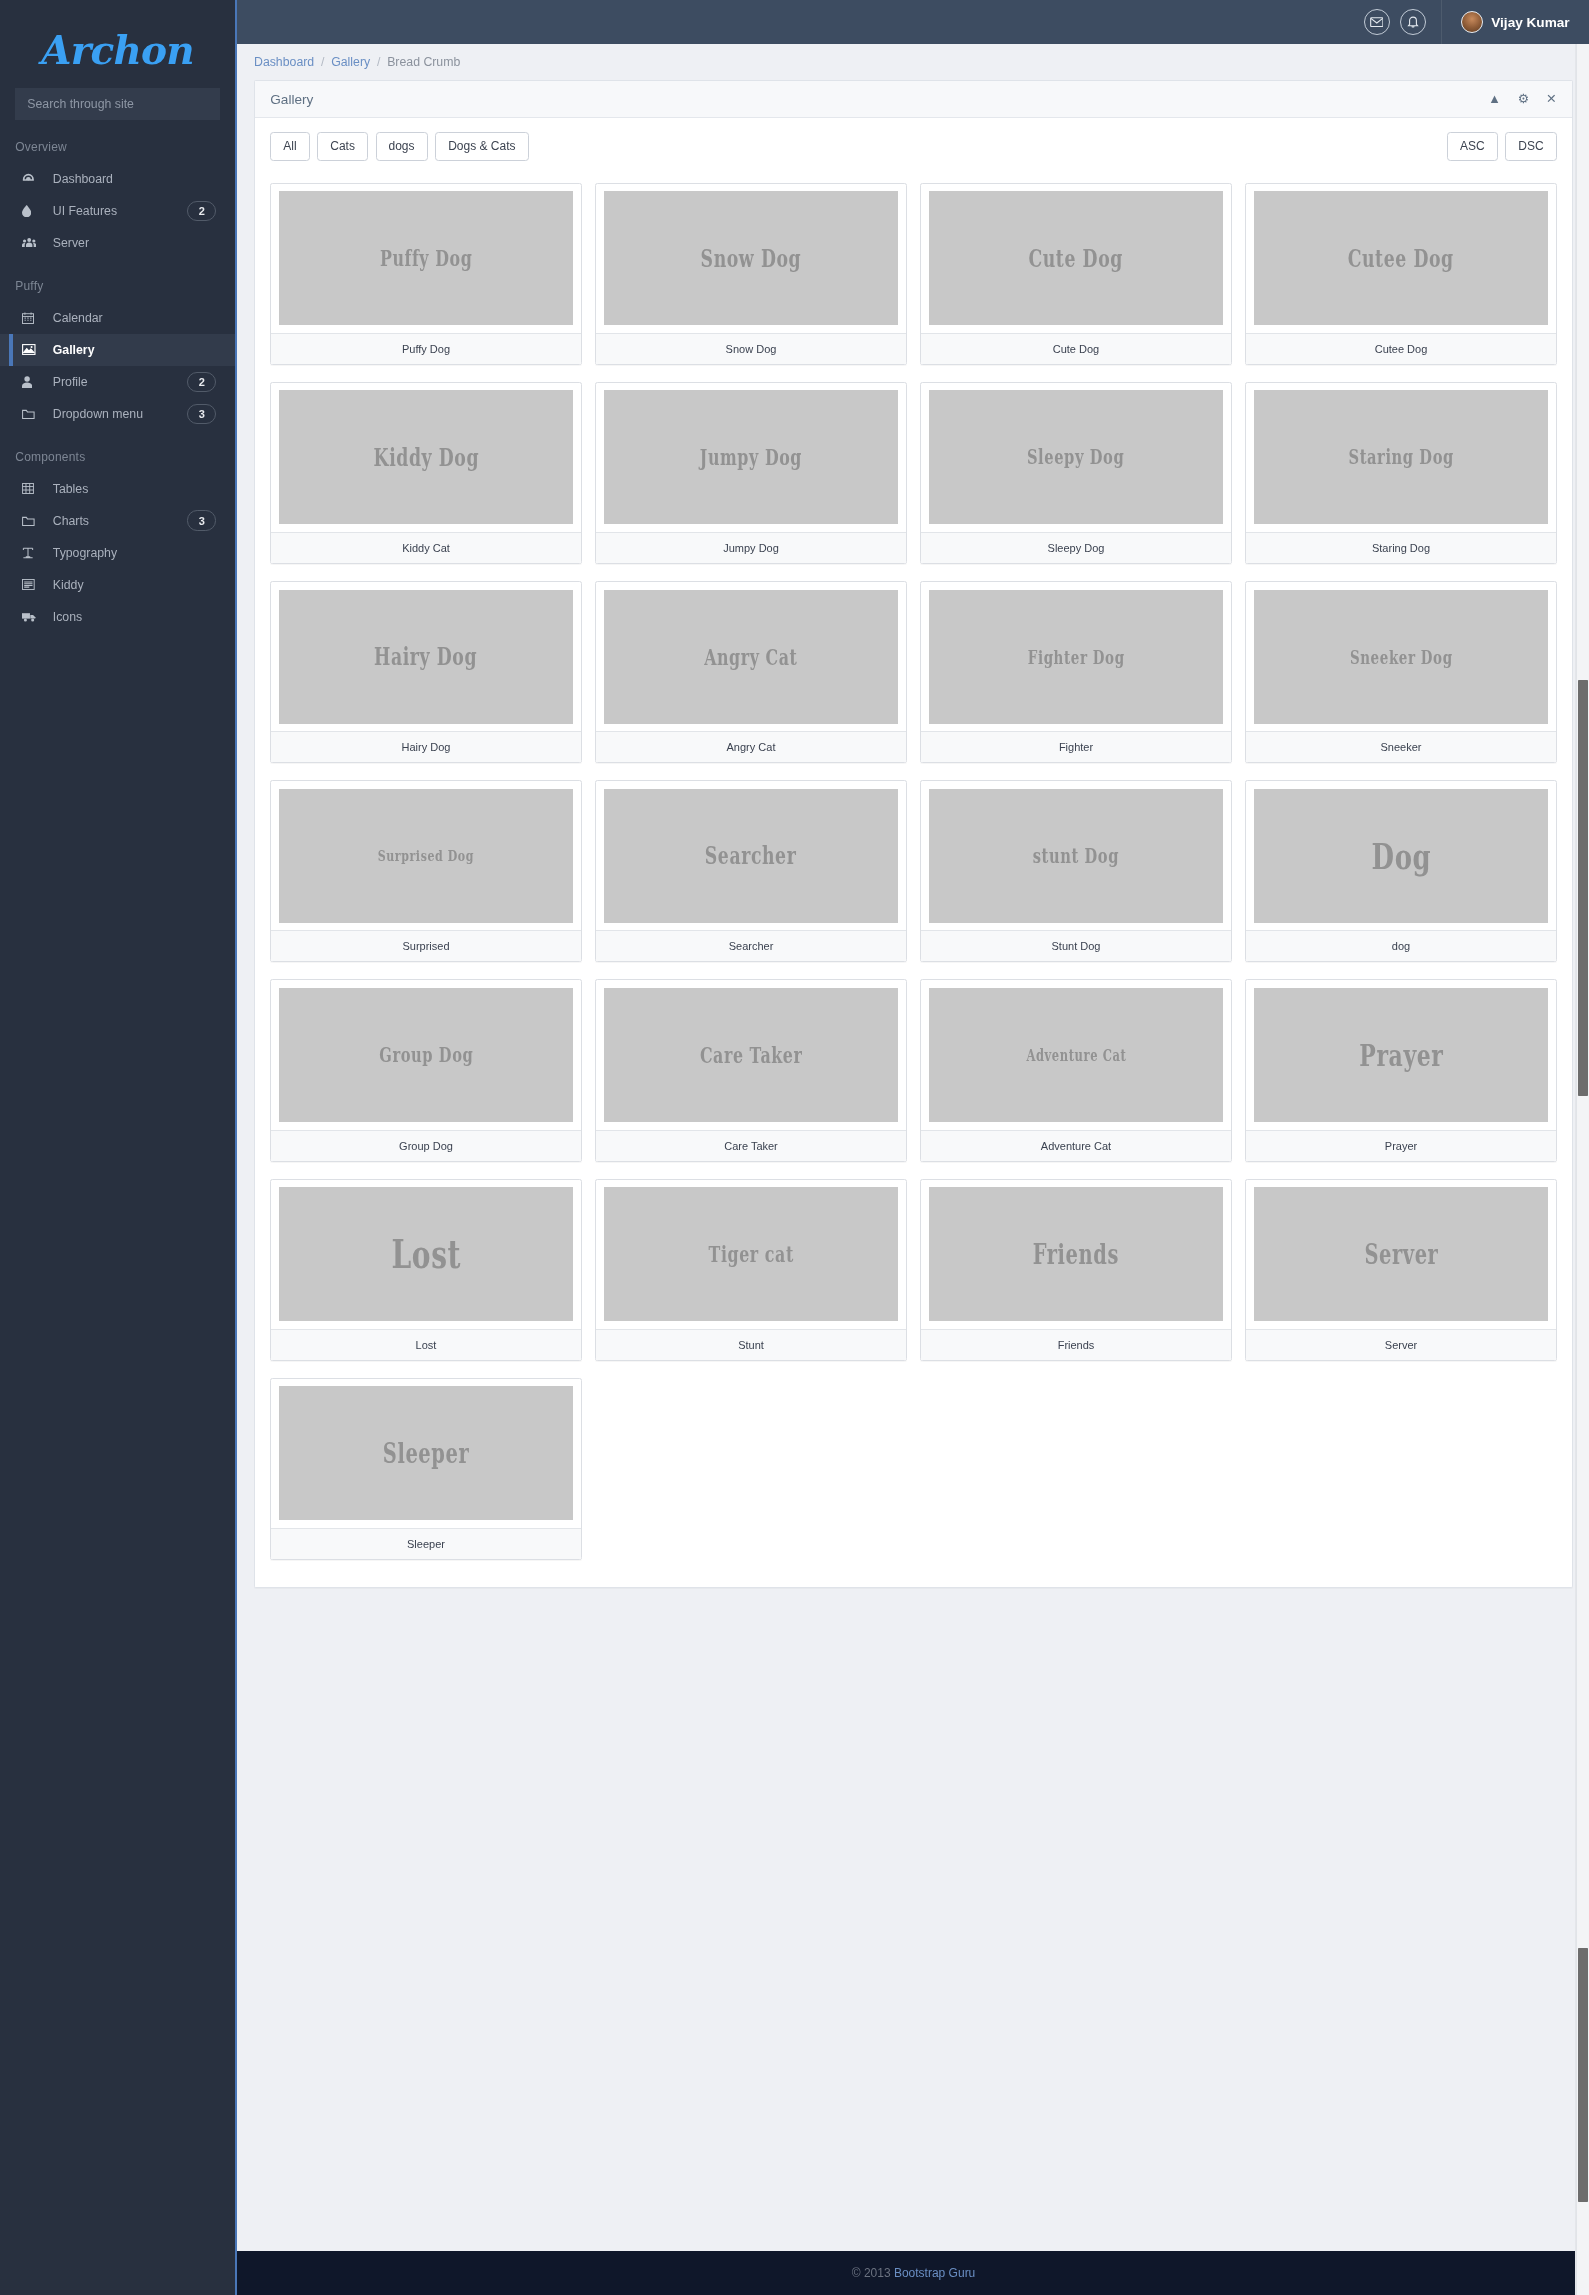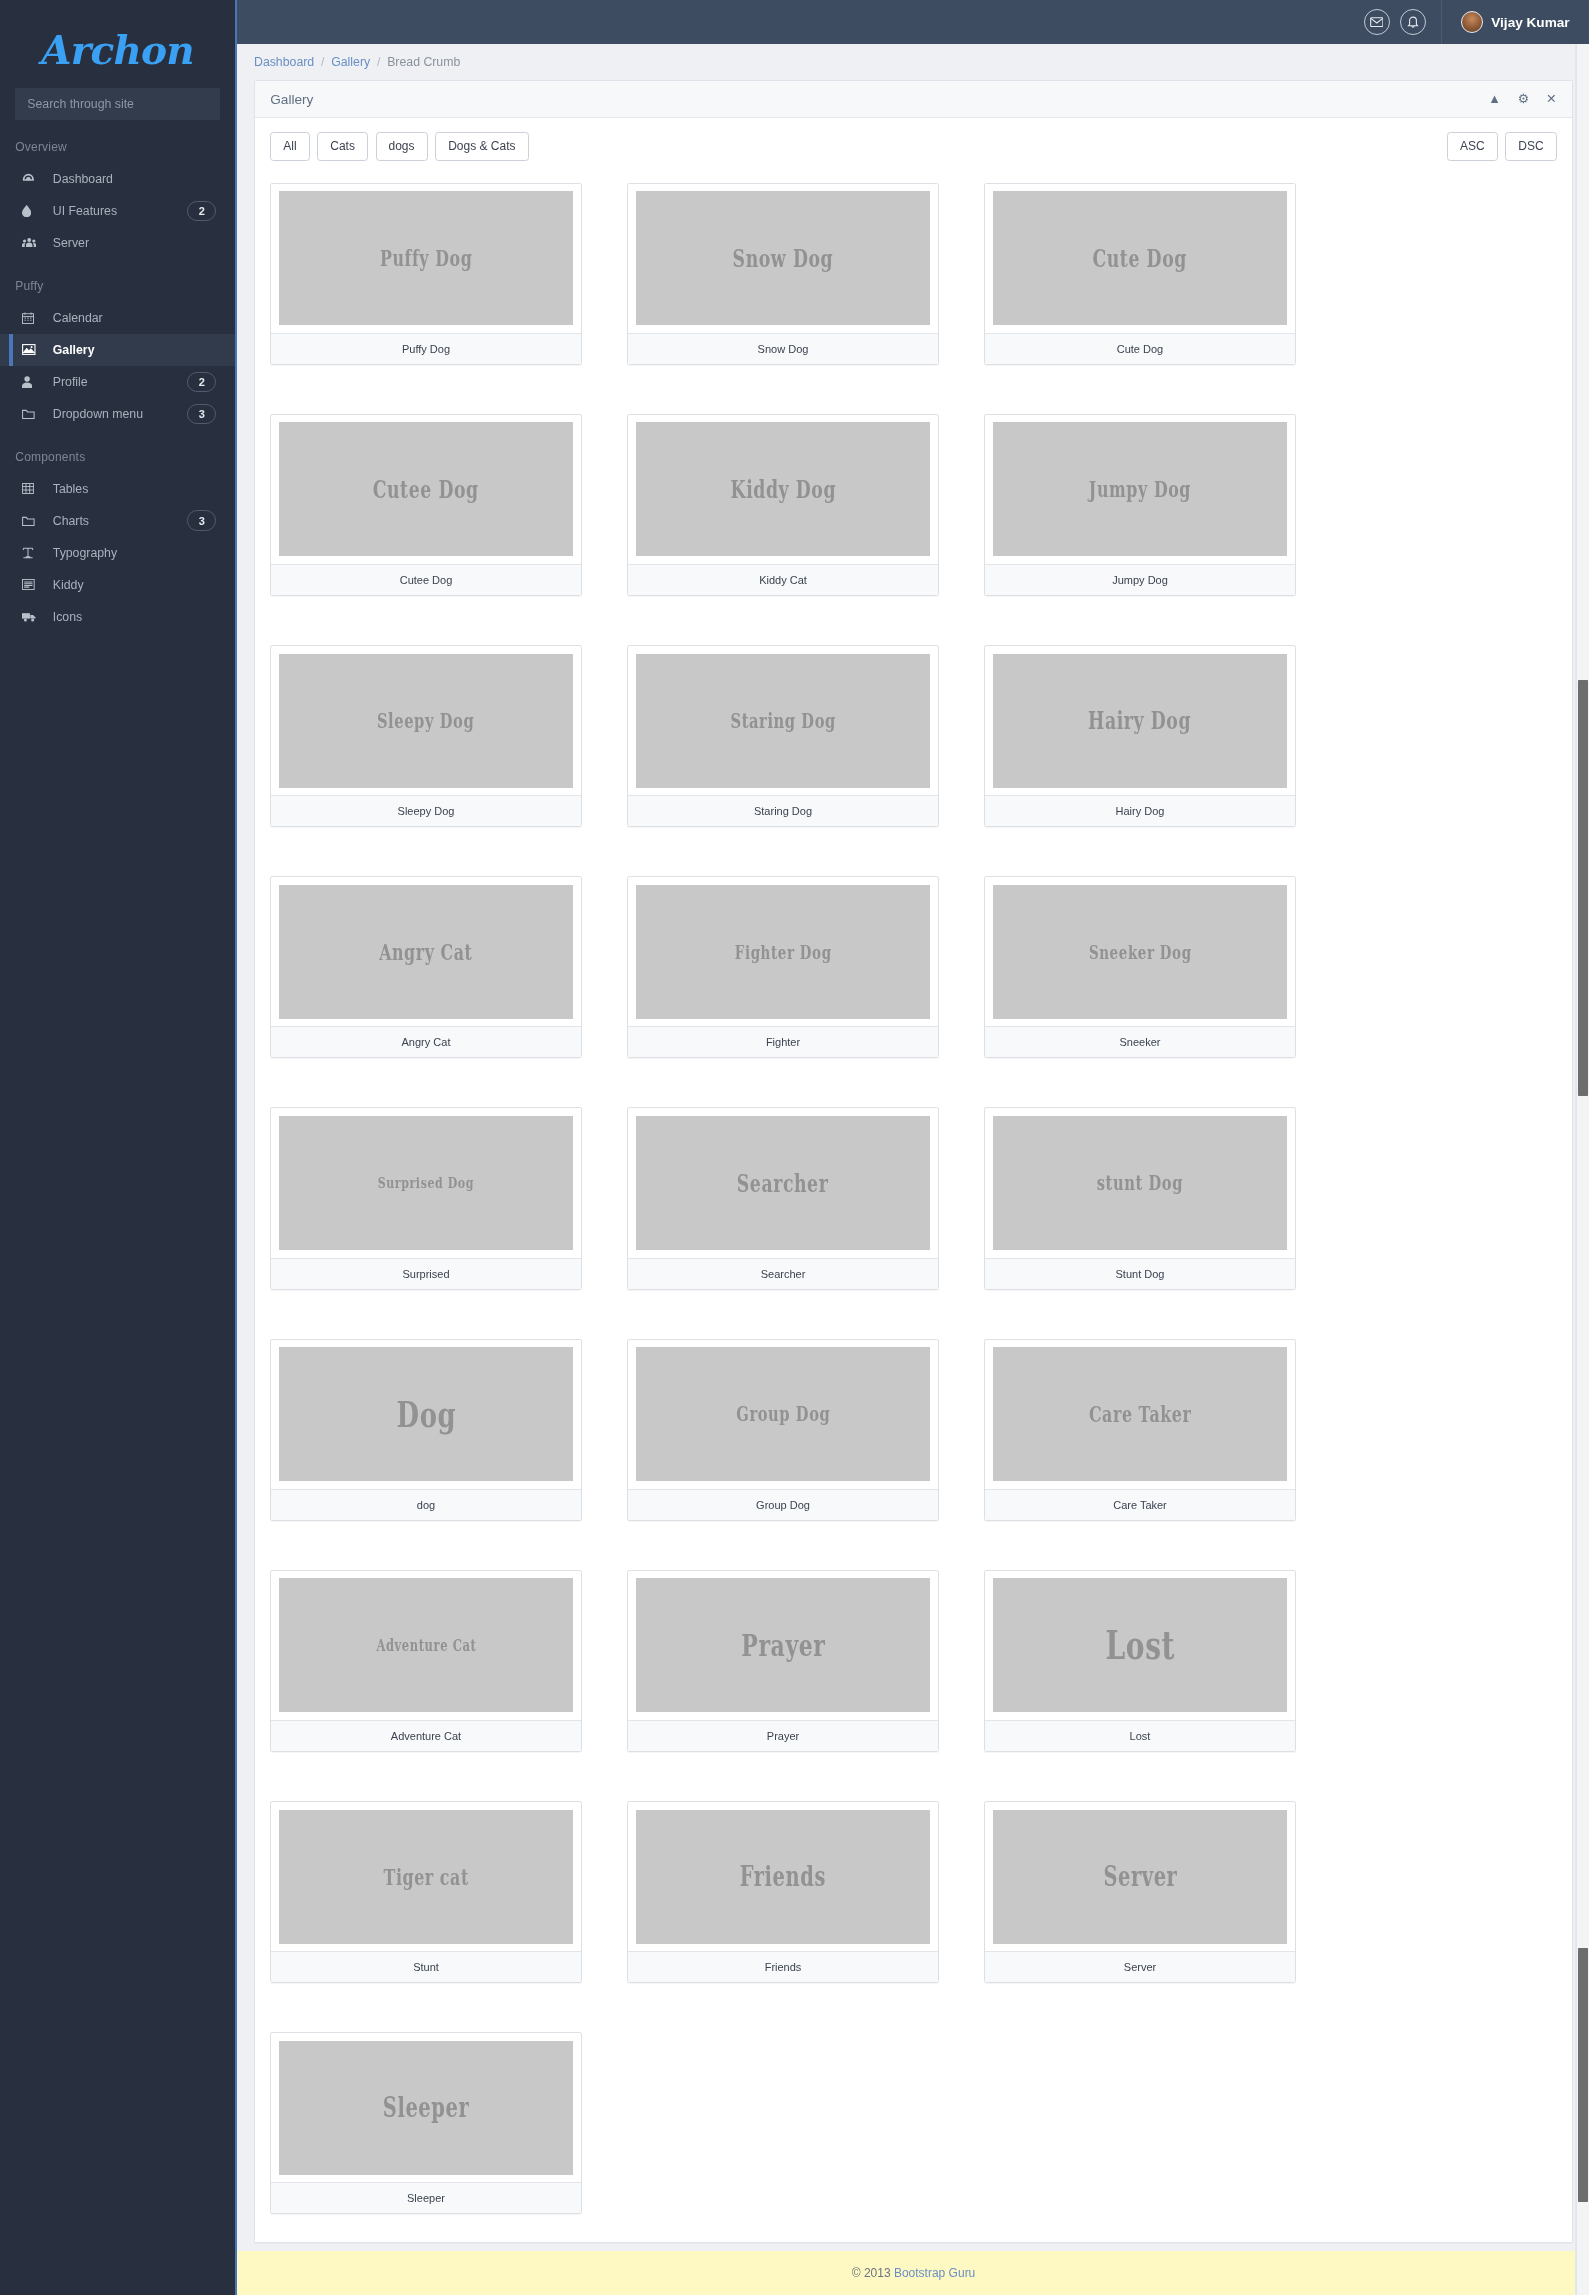--- a/index.html
+++ b/index.html
@@ -194,21 +194,20 @@
     color: #3c4350;
     cursor: pointer;
     font-family: "Liberation Sans", sans-serif;
     line-height: 1.25;
   }
 
   .gallery-grid {
     display: flex;
     flex-wrap: wrap;
     padding: 10.2px 8.5px 18.7px 8.5px;
-    gap: 32px;
   }
   .gal-cell {
     width: 25%;
     padding: 8.5px 6.8px;
   }
   .thumb {
     background: #ffffff;
     border: 0.8px solid #dcdfe4;
     border-radius: 2.5px;
     padding: 7.6px 7.6px 0 7.6px;
@@ -244,21 +243,21 @@
     color: #3b4250;
   }
 
   .footer {
     height: 44px;
     display: flex;
     align-items: center;
     justify-content: center;
     font-size: 12px;
     color: #6b7280;
-    background: #fef9c3;
+    background: #0f172a;
   }
   .footer a { color: #6a8fc4; text-decoration: none; cursor: pointer; }
 
   
   .scroll-track-outer {
     position: absolute;
     right: 0; top: 44px; bottom: 0;
     width: 14.4px;
     background: #f3f4f6;
     border-left: 0.8px solid #e1e4e8;

